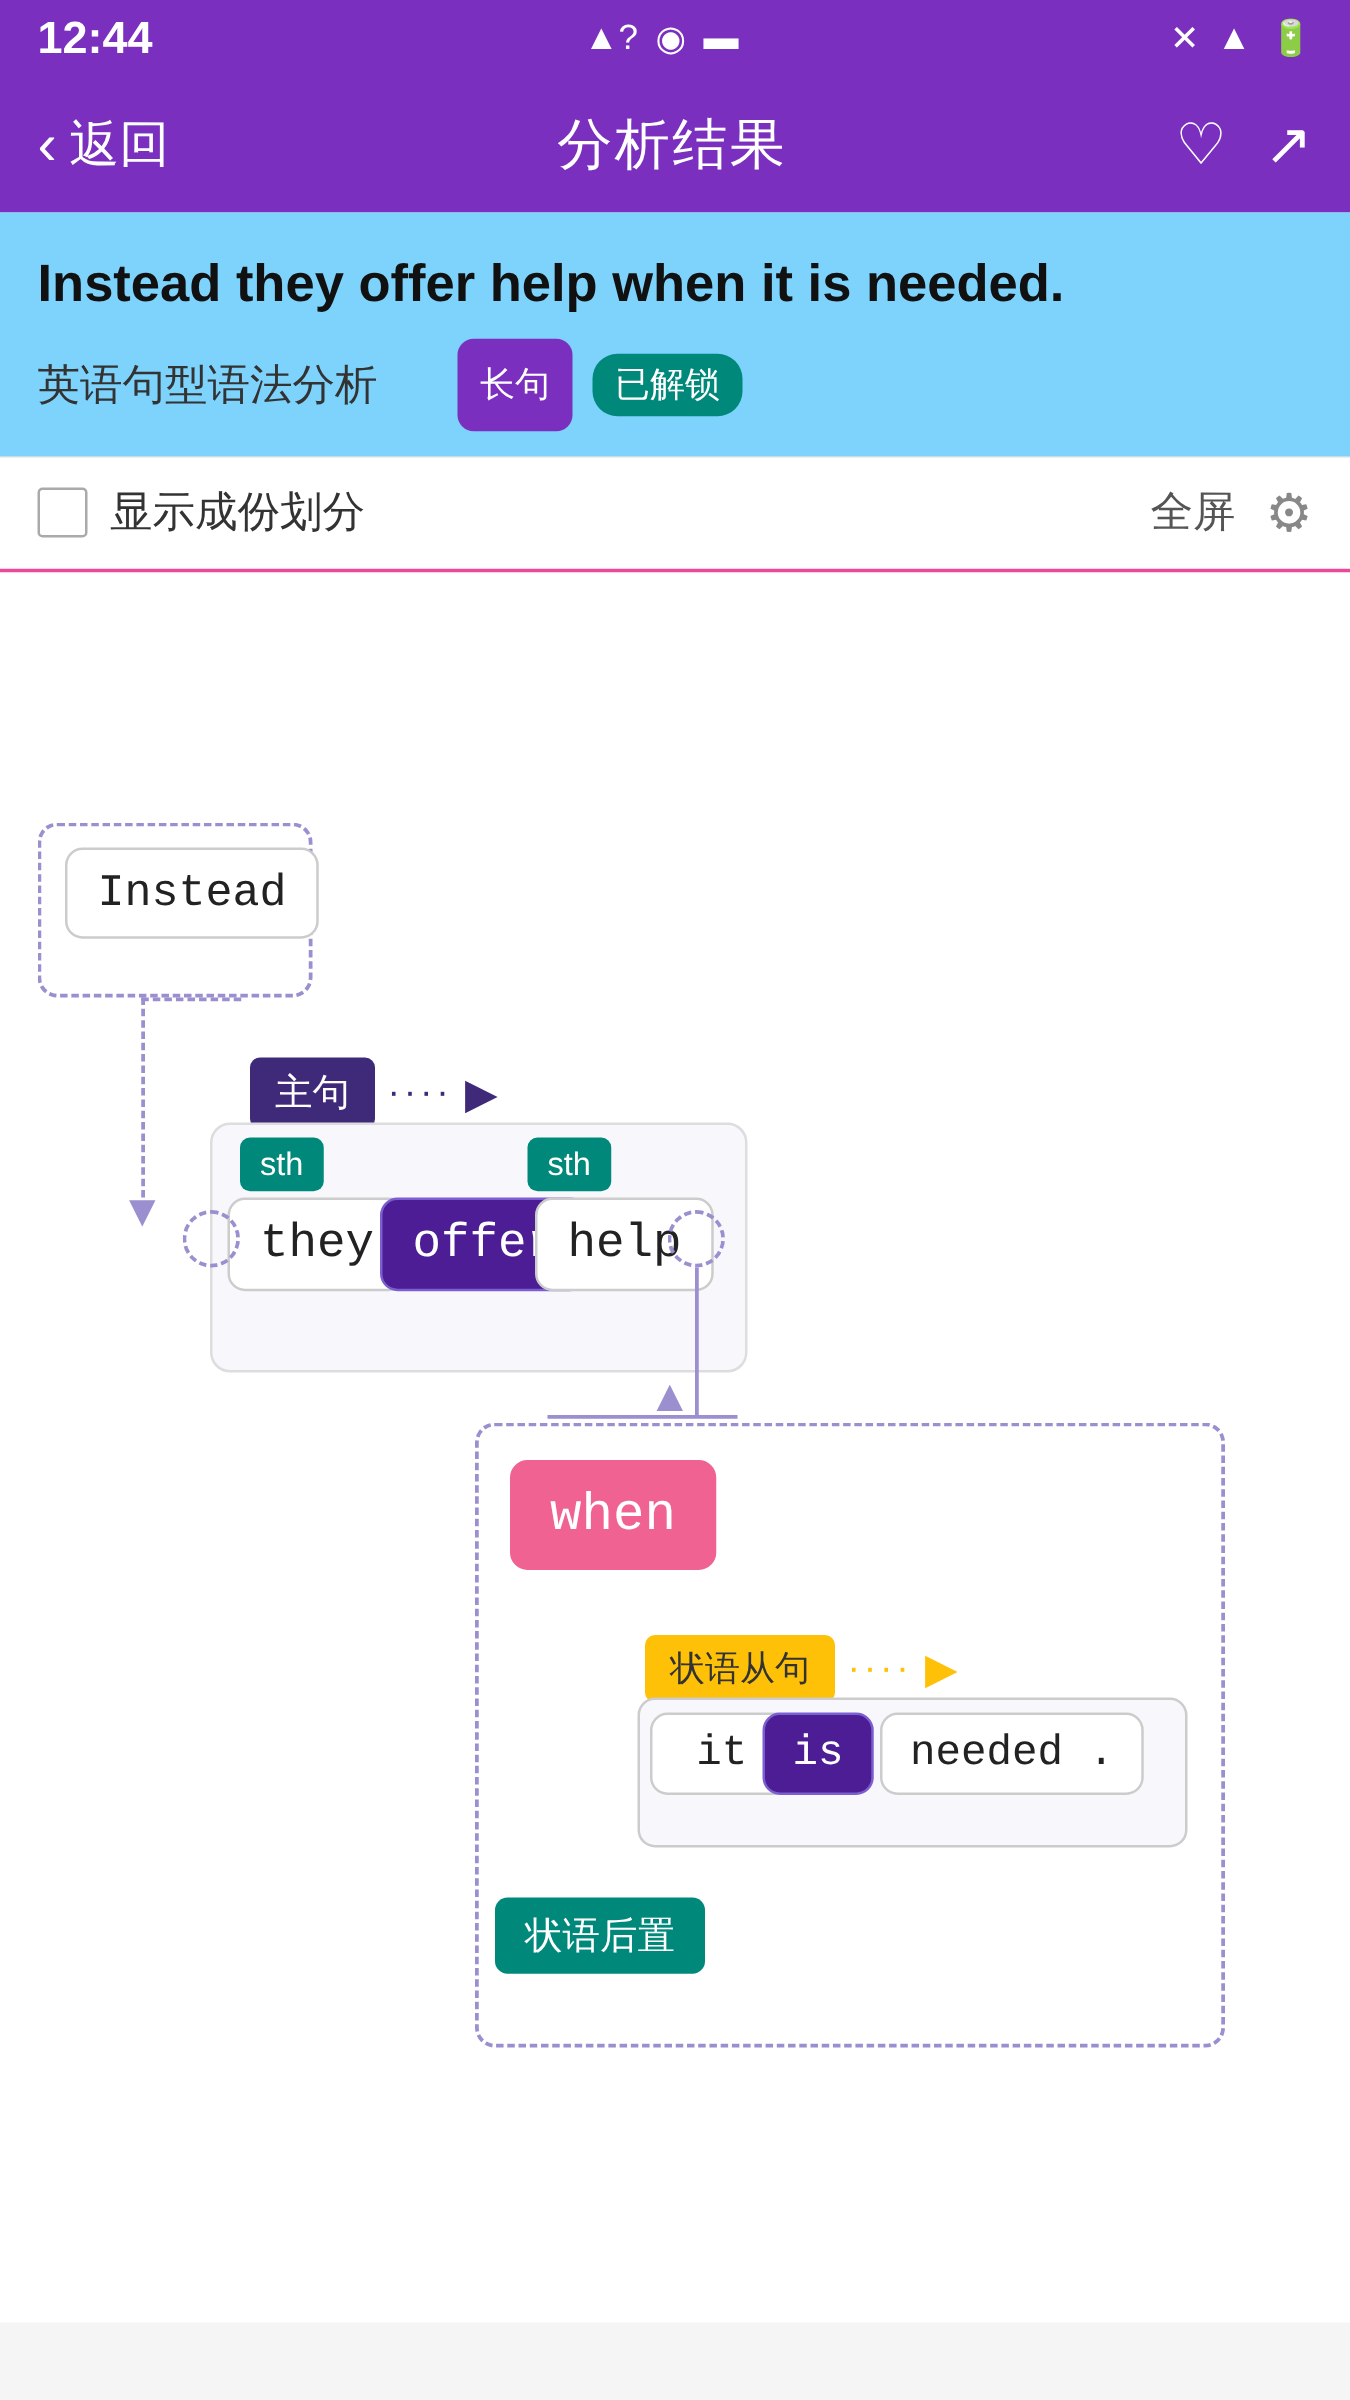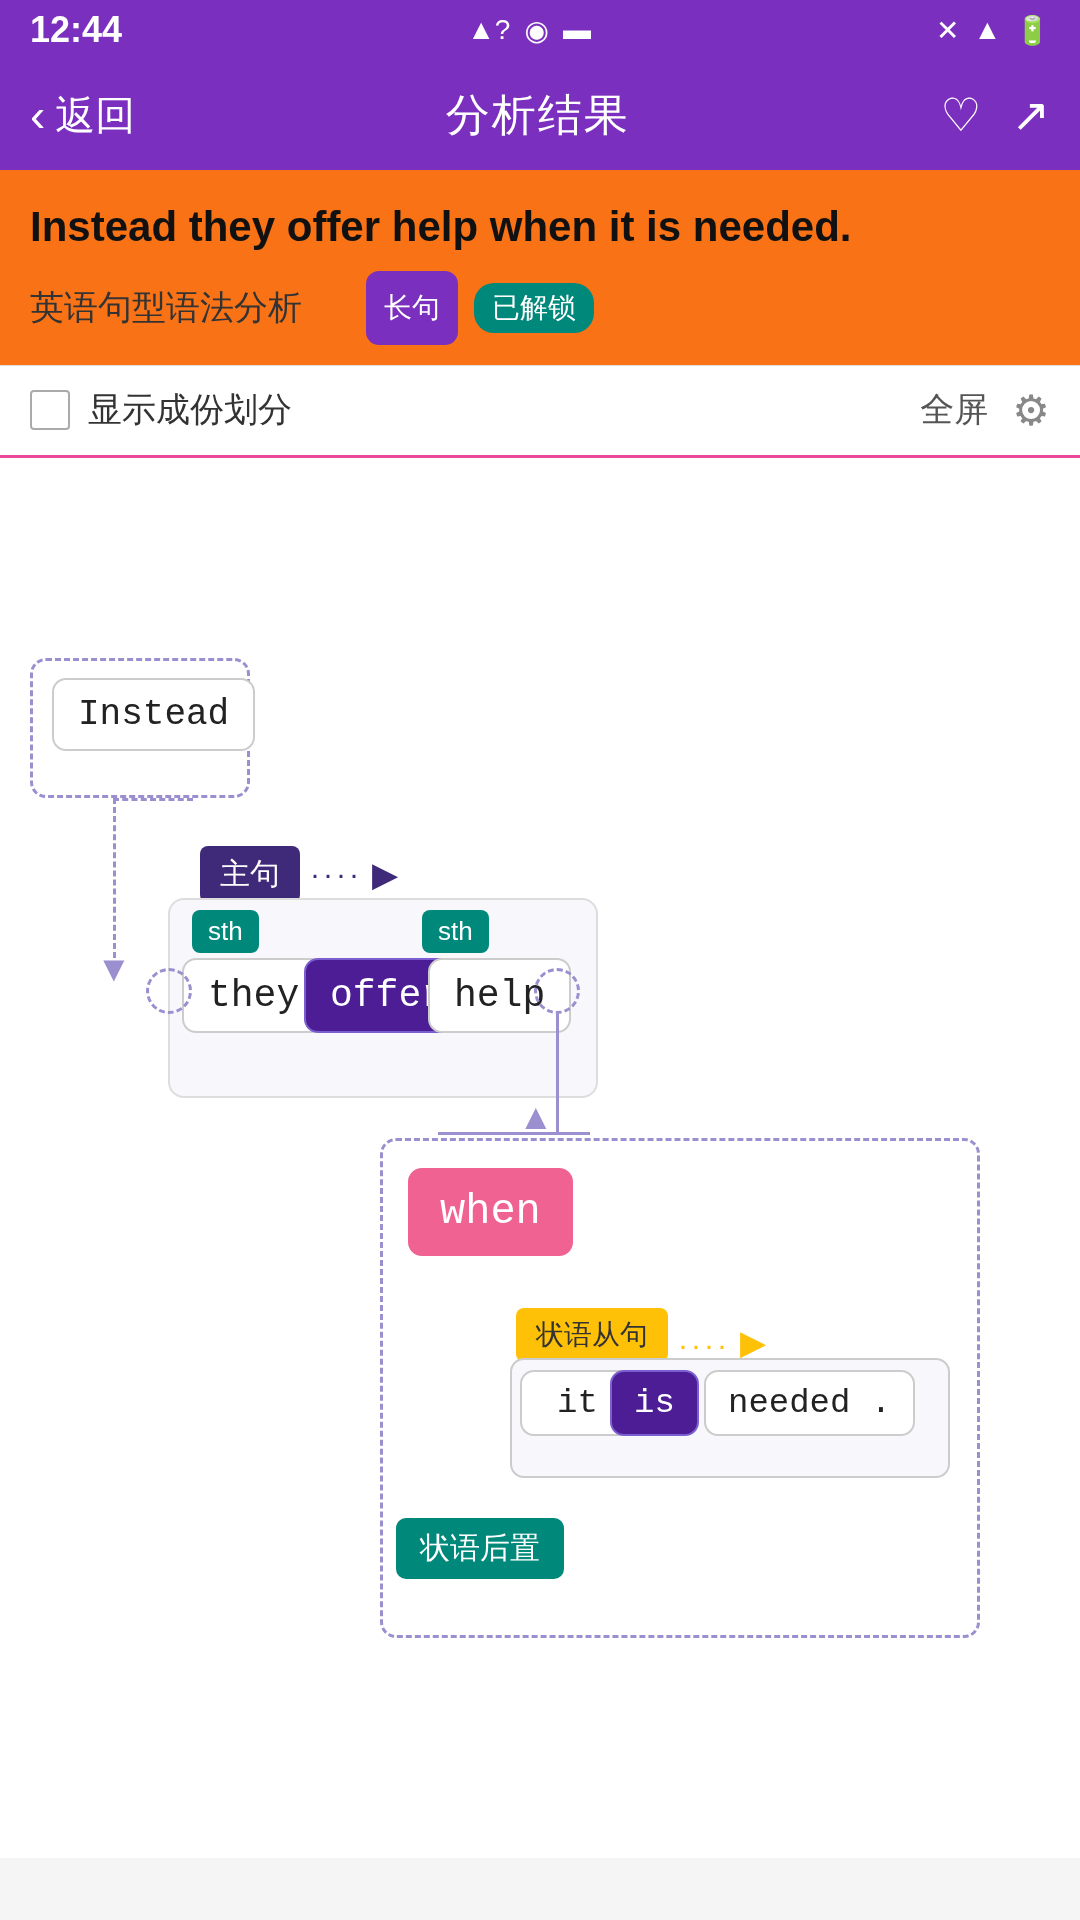--- a/index.html
+++ b/index.html
@@ -73,21 +73,21 @@
       gap: 30px;
     }
     .header-icon {
       color: white;
       font-size: 46px;
       cursor: pointer;
     }
 
     
     .content {
-      background: #f97316;
+      background: #7dd3fc;
       padding: 30px 30px 20px 30px;
       border-bottom: 1px solid #e0e0e0;
     }
     .sentence {
       font-size: 42px;
       font-weight: bold;
       color: #111;
       line-height: 1.3;
       margin-bottom: 16px;
     }
@@ -349,21 +349,21 @@
 
   <div style="position:absolute; left:518px; top:638px; color:#9B8FD0; font-size:36px;">▲</div>
 
   <div class="dashed-box" style="left:380px; top:680px; width:600px; height:500px;">
   </div>
 
   <div class="word-chip pink" style="position:absolute; left:408px; top:710px;">
     <span>when</span>
   </div>
 
-  <div style="position:absolute; left:516px; top:850px; display:flex; align-items:flex-end; gap:10px;">
+  <div style="position:absolute; left:516px; top:850px; display:flex; align-items:center; gap:10px;">
     <span class="tag-yellow">
       <span>状语从句</span>
     </span>
     <span style="color:#FFC107; font-size:30px; letter-spacing:3px;">····</span>
     <span style="color:#FFC107; font-size:34px;">▶</span>
   </div>
 
   <div style="position:absolute; left:510px; top:900px; width:440px; height:120px; border:2px solid #ccc; border-radius:14px; background:#f8f8fc;"></div>
 
   <div class="word-chip" style="position:absolute; left:520px; top:912px; font-size:34px; padding:12px 35px;">

